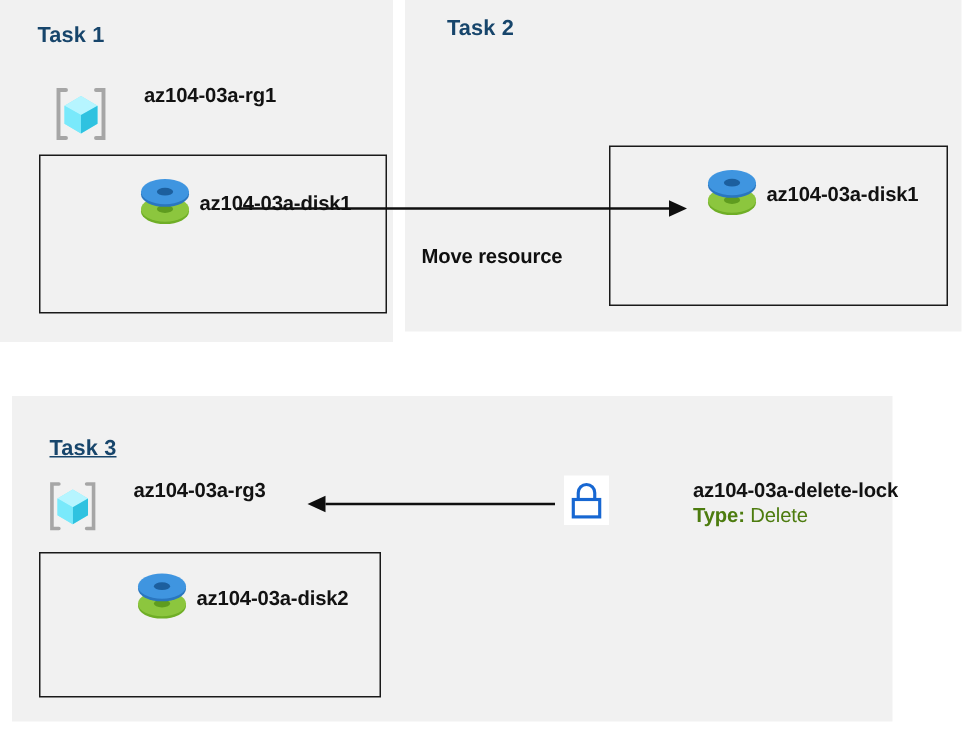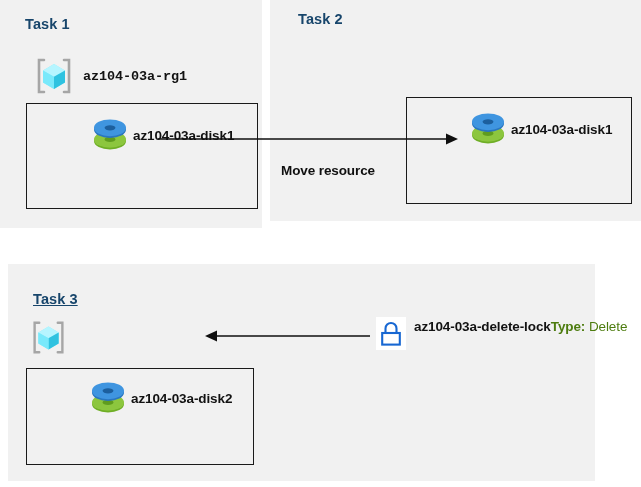--- a/index.html
+++ b/index.html
@@ -50,24 +50,23 @@
     box-sizing: border-box;
   }
   #box-task1 { left: 26px;  top: 103px; width: 232px; height: 106px; }
   #box-task2 { left: 406px; top: 97px;  width: 226px; height: 107px; }
   #box-task3 { left: 26px;  top: 368px; width: 228px; height: 97px; }
 
   
   .rg-head {
     position: absolute;
     display: flex;
-    align-items: center;
-    gap: 9px;
-    white-space: nowrap;
-    font-family: Liberation Mono, monospace;
+    align-items: flex-start;
+    gap: 22px;
+    white-space: nowrap;
   }
   #rghead-1 { left: 34px;  top: 56px; }
   #rghead-2 { left: 406px; top: 52px; }
   #rghead-3 { left: 30px;  top: 319px; }
 
   .rg-icon { width: 40px; height: 40px; display: block; flex: 0 0 auto; }
   #rghead-3 .rg-icon { width: 37px; height: 37px; }
 
   .rg-label {
     font-size: 13.5px;
@@ -122,21 +121,21 @@
     gap: 8px;
     white-space: nowrap;
   }
   .lock-swatch {
     width: 30px; height: 33px;
     background: #ffffff;
     display: flex; align-items: center; justify-content: center;
     flex: 0 0 auto;
   }
   .lock-icon { width: 24px; height: 26px; display: block; }
-  .lock-text { display: flex; flex-direction: row; line-height: 1.25; padding-top: 2px; }
+  .lock-text { display: flex; flex-direction: column; line-height: 1.25; padding-top: 2px; margin-left: 48px; }
   .lock-name {
     font-size: 13.5px; font-weight: bold; color: #121212; letter-spacing: -0.1px;
   }
   .lock-type-row { font-size: 13.5px; color: #4d7c0f; letter-spacing: -0.1px; }
   .lock-type-key { font-weight: bold; }
   .lock-type-val { font-weight: normal; }
 </style>
 </head>
 <body>
 
@@ -208,20 +207,21 @@
     <span>
       <svg class="rg-icon" viewBox="0 0 40 40">
         <path d="M10 4 L5 4 L5 36 L10 36" fill="none" stroke="#a6a6a6" stroke-width="2.6" stroke-linecap="round"></path>
         <path d="M30 4 L35 4 L35 36 L30 36" fill="none" stroke="#a6a6a6" stroke-width="2.6" stroke-linecap="round"></path>
         <polygon points="20,8 31,14.5 31,26.5 20,33 9,26.5 9,14.5" fill="#8ceefb"></polygon>
         <polygon points="20,8 31,14.5 20,20.7 9,14.5" fill="#b6f5ff"></polygon>
         <polygon points="20,20.7 31,14.5 31,26.5 20,33" fill="#2fc2e0"></polygon>
         <polygon points="20,20.7 9,14.5 9,26.5 20,33" fill="#79e9fb"></polygon>
       </svg>
     </span>
+    <span class="rg-label">az104-03a-rg3</span>
   </div>
 
   <div class="rg-box" id="box-task3"></div>
 
   <div class="disk-node" id="disk-3">
     <span>
       <svg class="disk-icon" viewBox="0 0 46 44">
         <ellipse cx="23" cy="29" rx="16" ry="8.4" fill="#6fae26"></ellipse>
         <ellipse cx="23" cy="27.4" rx="16" ry="8.4" fill="#8cc63e"></ellipse>
         <ellipse cx="23" cy="27.4" rx="5.4" ry="2.6" fill="#5f9c1f"></ellipse>

